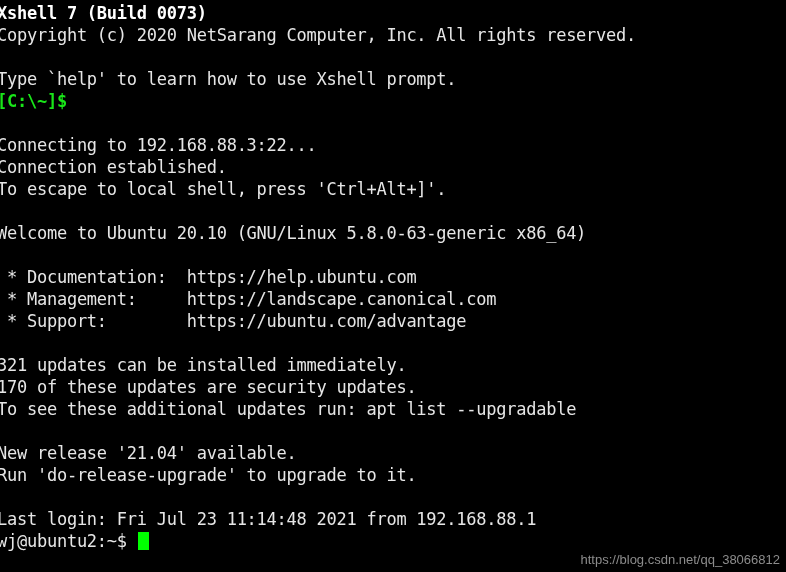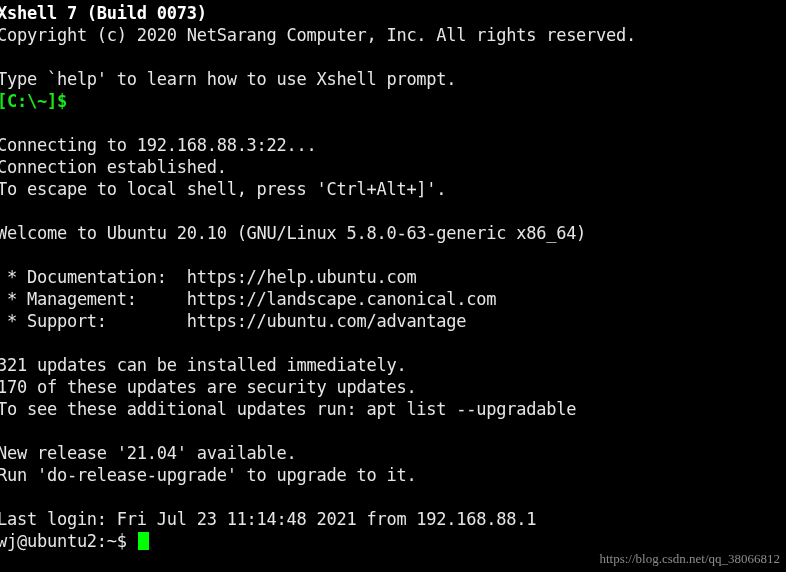--- a/index.html
+++ b/index.html
@@ -54,21 +54,21 @@
     height: 18px;
     background: #00ff00;
     vertical-align: -3px;
     margin-left: 1px;
   }
 
   #watermark {
     position: absolute;
     right: 6px;
     bottom: 5px;
-    font-family: Liberation Serif, serif;
+    font-family: Liberation Sans, sans-serif;
     font-size: 13px;
     color: #8c8c8c;
     white-space: pre;
     letter-spacing: 0px;
   }
 </style>
 </head>
 <body>
 
 <div id="terminal">

